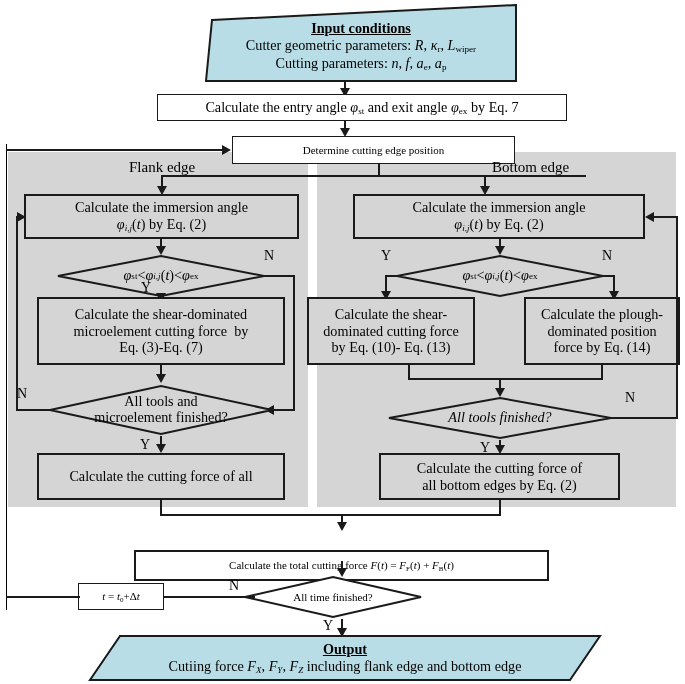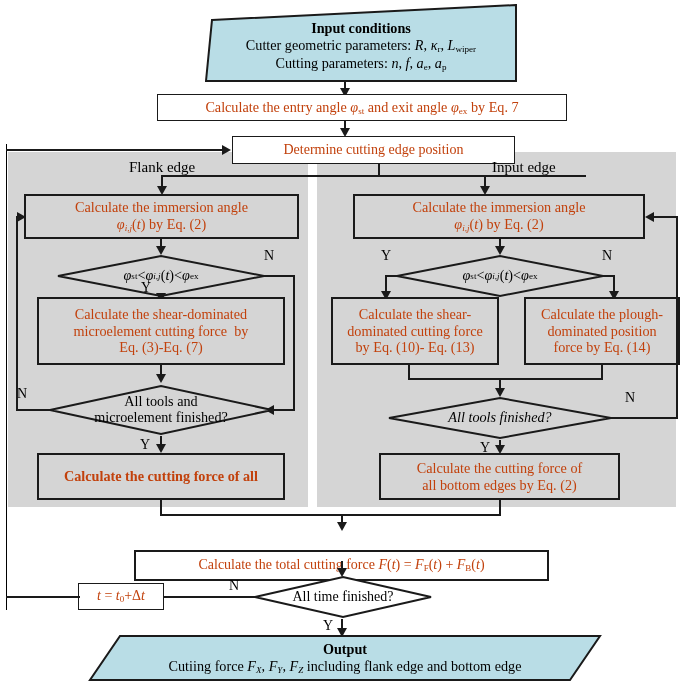--- a/index.html
+++ b/index.html
@@ -4,21 +4,21 @@
 <style>
   html,body{margin:0;padding:0;background:#ffffff;}
   body{font-family:"Liberation Serif","DejaVu Serif",serif;}
   #canvas{position:relative;width:685px;height:684px;background:#fff;overflow:hidden;}
 
   .outer-frame{position:absolute;border:1.5px solid #000;box-sizing:border-box;}
 
   .gray-panel{position:absolute;background:#d5d5d5;box-sizing:border-box;}
 
   .node{position:absolute;box-sizing:border-box;display:flex;align-items:center;
-        justify-content:center;text-align:center;color:#c2410c;line-height:1.16;}
+        justify-content:center;text-align:center;color:#000000;line-height:1.16;}
 
   .proc{border:2px solid #1a1a1a;background:#d5d5d5;}
   .proc-white{border:2px solid #1a1a1a;background:#ffffff;margin-top:20px;}
   .proc-thin{border:1.5px solid #1a1a1a;background:#ffffff;}
 
   .io{position:absolute;box-sizing:border-box;display:flex;align-items:center;
       justify-content:center;text-align:center;}
   .io .inner{position:relative;z-index:2;width:100%;}
 
   .para-svg{position:absolute;left:0;top:0;}
@@ -33,22 +33,22 @@
   .lnv{width:2px;}
 
   .arw{position:absolute;width:0;height:0;}
   .arw-d{border-left:5px solid transparent;border-right:5px solid transparent;border-top:9px solid #1a1a1a;}
   .arw-r{border-top:5px solid transparent;border-bottom:5px solid transparent;border-left:9px solid #1a1a1a;}
   .arw-l{border-top:5px solid transparent;border-bottom:5px solid transparent;border-right:9px solid #1a1a1a;}
 
   .tag{position:absolute;font-size:14px;color:#000;white-space:nowrap;}
   .brlabel{position:absolute;font-size:15px;color:#000;white-space:nowrap;}
   .t14{font-size:14.2px;}
-  .t15{font-size:14px;}
-  .bold{font-weight:bold;}
+  .t15{font-size:11px;}
+  .bold{font-weight:bold;text-decoration:underline;}
   i{font-style:italic;}
   sub{font-size:0.64em;vertical-align:-0.26em;}
 </style>
 </head>
 <body>
 
 <div id="canvas">
 
   <div class="outer-frame" style="left:6px;top:144px;width:673px;height:466px;border-width:1.5px;
               border-right:none;border-top:none;border-bottom:none;"></div>
@@ -85,21 +85,21 @@
   <div class="arw arw-r" style="left:222px;top:145px;"></div>
 
   <div class="ln lnv" style="left:378px;top:164px;height:12px;"></div>
   <div class="ln lnh" style="left:161px;top:175px;width:425px;"></div>
   <div class="ln lnv" style="left:161px;top:175px;height:15px;"></div>
   <div class="arw arw-d" style="left:157px;top:186px;"></div>
   <div class="ln lnv" style="left:484px;top:175px;height:15px;"></div>
   <div class="arw arw-d" style="left:480px;top:186px;"></div>
 
   <div class="brlabel" style="left:129px;top:159px;">Flank edge</div>
-  <div class="brlabel" style="left:492px;top:159px;">Input edge</div>
+  <div class="brlabel" style="left:492px;top:159px;">Bottom edge</div>
 
   <div class="node proc t14" style="left:24px;top:194px;width:275px;height:45px;flex-direction:column;">
     <span>Calculate the immersion angle</span>
     <span><i>φ</i><sub><i>i</i>,<i>j</i></sub>(<i>t</i>) by Eq. (2)</span>
   </div>
 
   <div class="ln lnv" style="left:160px;top:239px;height:13px;"></div>
   <div class="arw arw-d" style="left:156px;top:246px;"></div>
 
   <div class="dec" style="left:56px;top:254px;width:210px;height:44px;">
@@ -143,21 +143,21 @@
   <div class="tag" style="left:140px;top:437px;">Y</div>
 
   <div class="ln lnh" style="left:16px;top:409px;width:34px;"></div>
   <div class="ln lnv" style="left:16px;top:216px;height:195px;"></div>
   <div class="ln lnh" style="left:16px;top:216px;width:8px;"></div>
   <div class="arw arw-r" style="left:17px;top:212px;"></div>
 
   <div class="ln lnv" style="left:160px;top:436px;height:13px;"></div>
   <div class="arw arw-d" style="left:156px;top:444px;"></div>
 
-  <div class="node proc t14" style="left:37px;top:453px;width:248px;height:47px;flex-direction:row;font-weight:bold;">
+  <div class="node proc t14" style="left:37px;top:453px;width:248px;height:47px;flex-direction:row;">
     <span>Calculate the cutting force of all</span>
   </div>
 
   <div class="node proc t14" style="left:353px;top:194px;width:292px;height:45px;flex-direction:column;">
     <span>Calculate the immersion angle</span>
     <span><i>φ</i><sub><i>i</i>,<i>j</i></sub>(<i>t</i>) by Eq. (2)</span>
   </div>
 
   <div class="ln lnv" style="left:499px;top:239px;height:13px;"></div>
   <div class="arw arw-d" style="left:495px;top:246px;"></div>
@@ -173,21 +173,21 @@
   <div class="tag" style="left:602px;top:248px;">N</div>
 
   <div class="ln lnh" style="left:385px;top:275px;width:14px;"></div>
   <div class="ln lnv" style="left:385px;top:275px;height:20px;"></div>
   <div class="arw arw-d" style="left:381px;top:291px;"></div>
 
   <div class="ln lnh" style="left:601px;top:275px;width:14px;"></div>
   <div class="ln lnv" style="left:613px;top:275px;height:20px;"></div>
   <div class="arw arw-d" style="left:609px;top:291px;"></div>
 
-  <div class="node proc t14" style="left:331px;top:297px;width:168px;height:68px;flex-direction:column;">
+  <div class="node proc t14" style="left:307px;top:297px;width:168px;height:68px;flex-direction:column;">
     <span>Calculate the shear-</span>
     <span>dominated cutting force</span>
     <span>by Eq. (10)- Eq. (13)</span>
   </div>
 
   <div class="node proc t14" style="left:524px;top:297px;width:156px;height:68px;flex-direction:column;">
     <span>Calculate the plough-</span>
     <span>dominated position</span>
     <span>force by Eq. (14)</span>
   </div>
@@ -227,21 +227,21 @@
   <div class="ln lnv" style="left:341px;top:514px;height:15px;"></div>
   <div class="arw arw-d" style="left:337px;top:522px;"></div>
 
   <div class="node proc-white t15" style="left:134px;top:530px;width:415px;height:31px;">
     <span>Calculate the total cutting force <i>F</i>(<i>t</i>) = <i>F</i><sub>F</sub>(<i>t</i>) + <i>F</i><sub>B</sub>(<i>t</i>)</span>
   </div>
 
   <div class="ln lnv" style="left:341px;top:561px;height:13px;"></div>
   <div class="arw arw-d" style="left:337px;top:568px;"></div>
 
-  <div class="dec" style="left:253px;top:575px;width:180px;height:44px;">
+  <div class="dec" style="left:243px;top:575px;width:180px;height:44px;">
     <svg width="180" height="44">
       <polygon points="2,22 90,2 178,22 90,42" fill="#ffffff" stroke="#1a1a1a" stroke-width="2"></polygon>
     </svg>
     <div class="lbl t15">All time finished?</div>
   </div>
 
   <div class="tag" style="left:229px;top:578px;">N</div>
   <div class="tag" style="left:323px;top:618px;">Y</div>
 
   <div class="ln lnh" style="left:163px;top:596px;width:92px;"></div>

